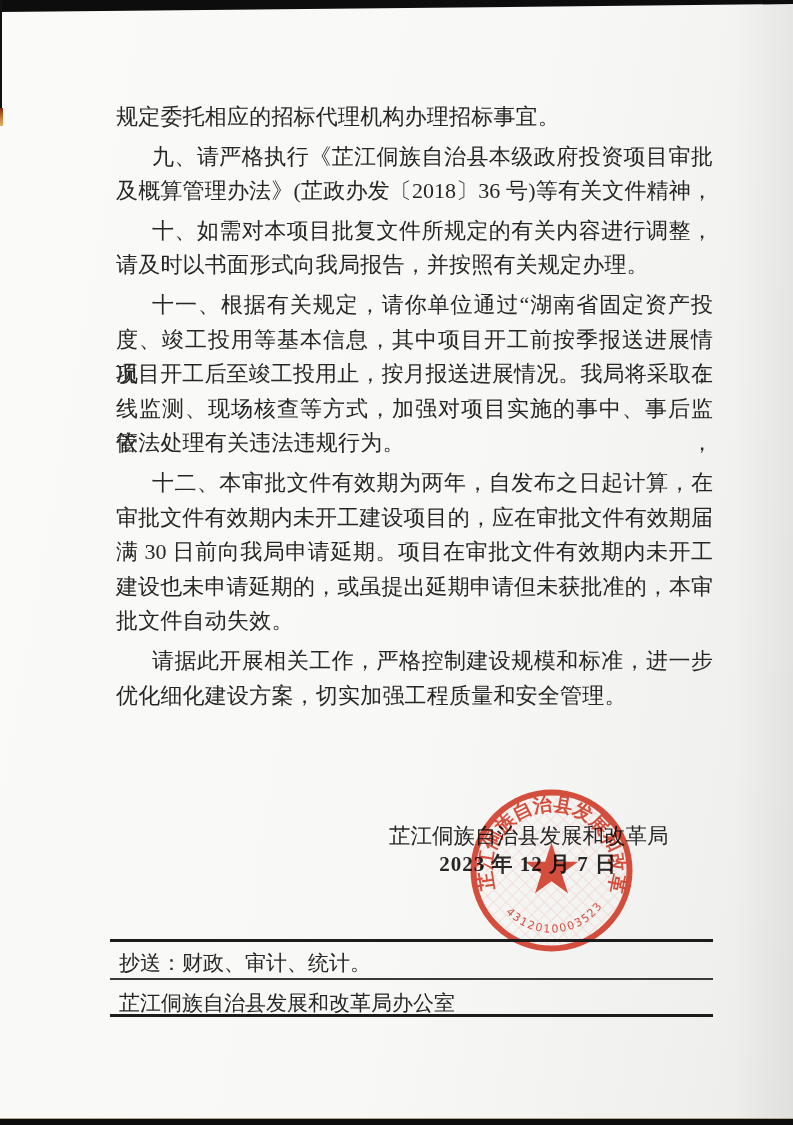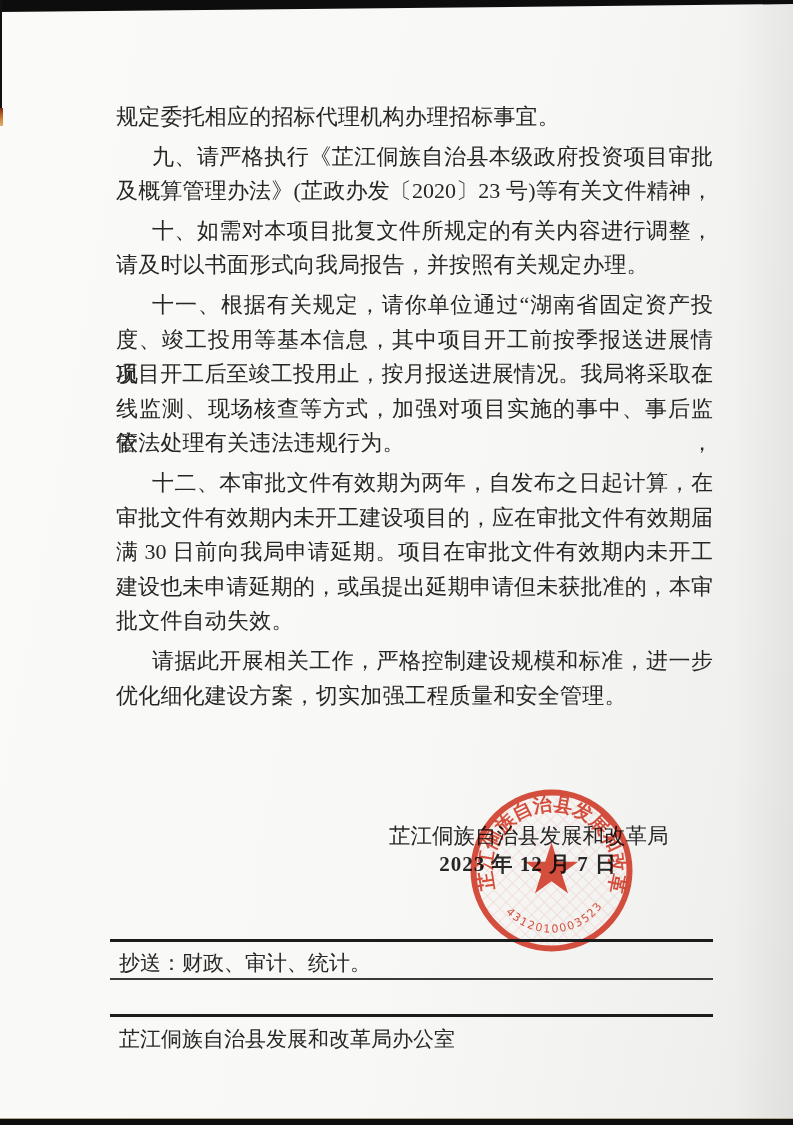--- a/index.html
+++ b/index.html
@@ -33,37 +33,37 @@
   .sig-date{font-size:21px;line-height:28px;margin-top:0;letter-spacing:1px;font-weight:bold;}
   
   .seal{position:absolute;left:468px;top:787px;width:167px;height:167px;
     mix-blend-mode:multiply;opacity:.93;}
   
   .rule{position:absolute;left:110px;width:603px;background:#1c1c1c;}
   .rule-1{top:939px;height:3px;}
   .rule-2{top:978px;height:2px;background:#3a3a3a;}
   .rule-3{top:1014px;height:3px;}
   .footer-cc{position:absolute;left:119px;top:948px;width:594px;font-size:21px;line-height:30px;white-space:nowrap;}
-  .footer-issue{position:absolute;left:119px;top:1024px;width:588px;font-size:21px;line-height:30px;
+  .footer-issue{position:absolute;left:119px;top:988px;width:588px;font-size:21px;line-height:30px;
     display:flex;justify-content:space-between;align-items:flex-start;white-space:nowrap;}
 </style>
 </head>
 <body>
 
 <div class="page">
 
   <div class="edge-top"></div>
   <div class="edge-left"></div>
   <div class="edge-right-shade"></div>
   <div class="artifact-orange"></div>
 
   <div class="body-text">
     <div class="ln">规定委托相应的招标代理机构办理招标事宜。</div>
     <div class="ln ln-indent ln-fill">九、请严格执行《芷江侗族自治县本级政府投资项目审批</div>
-    <div class="ln ln-fill">及概算管理办法》(芷政办发〔2020〕23 号)等有关文件精神，</div>
+    <div class="ln ln-fill">及概算管理办法》(芷政办发〔2018〕36 号)等有关文件精神，</div>
     <div class="ln ln-indent ln-fill">十、如需对本项目批复文件所规定的有关内容进行调整，</div>
     <div class="ln">请及时以书面形式向我局报告，并按照有关规定办理。</div>
     <div class="ln ln-indent ln-fill">十一、根据有关规定，请你单位通过“湖南省固定资产投</div>
     <div class="ln ln-fill">度、竣工投用等基本信息，其中项目开工前按季报送进展情况；</div>
     <div class="ln ln-fill">项目开工后至竣工投用止，按月报送进展情况。我局将采取在</div>
     <div class="ln ln-fill">线监测、现场核查等方式，加强对项目实施的事中、事后监管，</div>
     <div class="ln">依法处理有关违法违规行为。</div>
     <div class="ln ln-indent ln-fill">十二、本审批文件有效期为两年，自发布之日起计算，在</div>
     <div class="ln ln-fill">审批文件有效期内未开工建设项目的，应在审批文件有效期届</div>
     <div class="ln ln-fill">满 30 日前向我局申请延期。项目在审批文件有效期内未开工</div>

